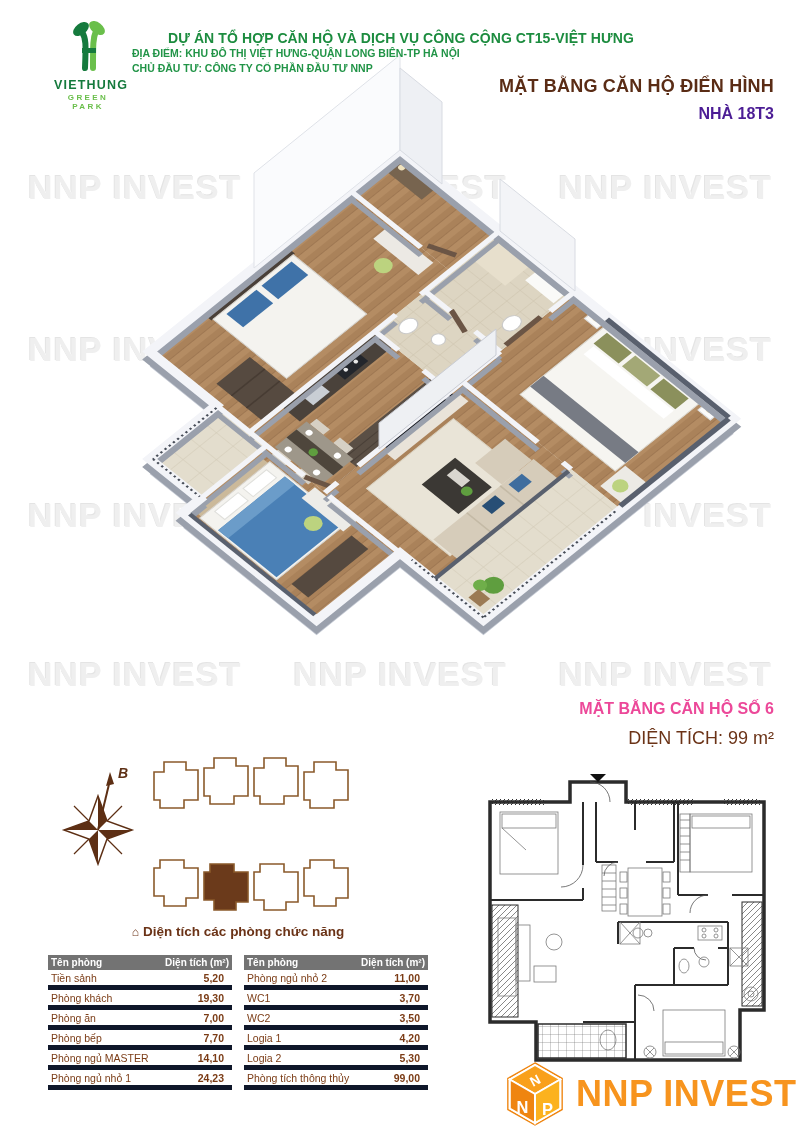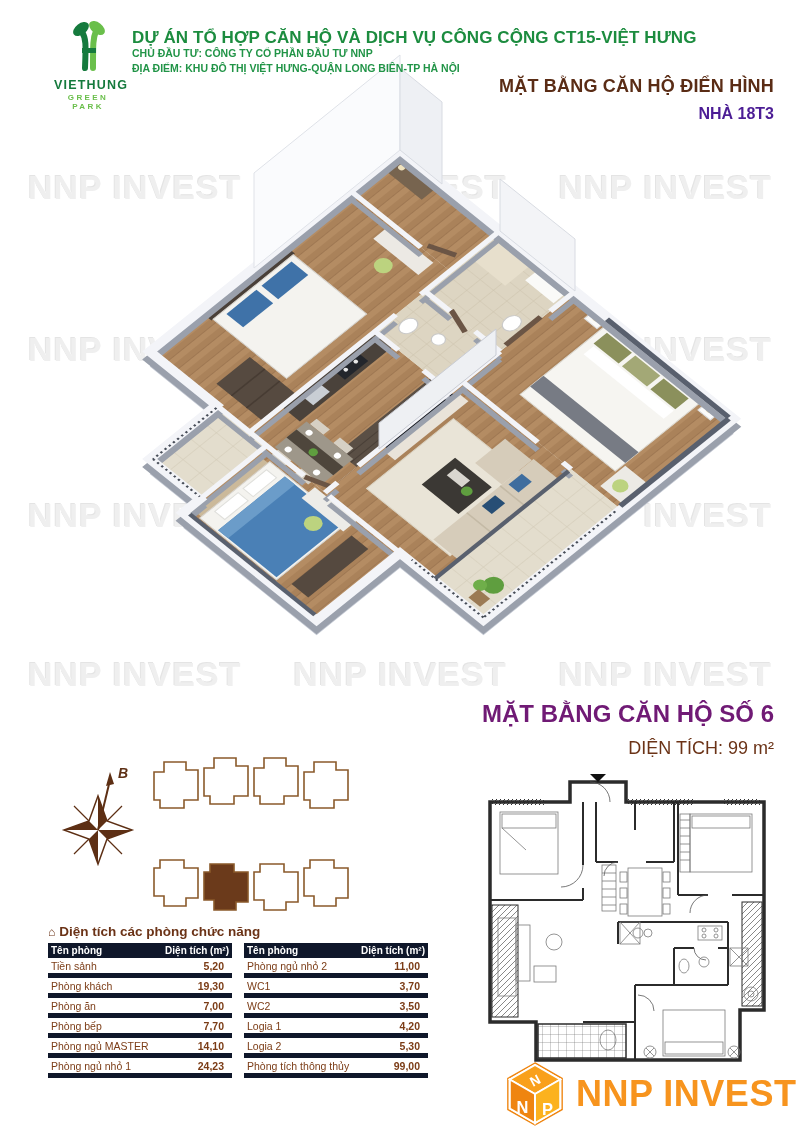--- a/index.html
+++ b/index.html
@@ -9,44 +9,44 @@
   
   .wm-layer { position:absolute; inset:0; z-index:0; }
   .wm-row { position:absolute; left:0; width:100%; display:flex; justify-content:space-between; padding:0 28px; }
   .wm { font-size:34px; font-weight:bold; letter-spacing:1px; color:#efefef;
         text-shadow:1px 1px 0 #ffffff, -1px -1px 0 #e4e4e4; white-space:nowrap; }
 
   
   .header-left { position:absolute; left:26px; top:20px; display:flex; z-index:3; }
   .brandmark { width:68px; text-align:center;margin-left:28px; }
   .head-text { margin-left:10px; padding-top:10px; }
-  .head-line1 { font-size:17px; font-weight:bold; color:#1c8c3f; letter-spacing:.1px; line-height:16px; }
+  .head-line1 { font-size:14px; font-weight:bold; color:#1c8c3f; letter-spacing:.1px; line-height:16px;margin-left:36px; }
   .head-line  { font-size:10.5px; font-weight:bold; color:#219447; line-height:15px; }
   .header-right { position:absolute; right:26px; top:48px; text-align:right; z-index:3;margin-top:28px; }
   .hr-title { font-size:18px; font-weight:bold; color:#5a2c15; letter-spacing:.2px; }
   .hr-sub { font-size:16px; font-weight:bold; color:#4c1d95; margin-top:8px; }
 
   
   .plan3d { position:absolute; left:0; top:0; width:800px; height:770px; z-index:1; }
 
   
   .unit-title-block { position:absolute; right:26px; top:700px; text-align:right; z-index:3; }
-  .unit-title { font-size:24px; font-weight:bold; color:#701a75; }
+  .unit-title { font-size:16px; font-weight:bold; color:#ec4899; }
   .unit-area { font-size:18px; color:#6b3317; margin-top:10px; }
 
   
   .keyplan { position:absolute; left:60px; top:752px; z-index:3; }
 
   
   .table-block { position:absolute; left:48px; top:924px; width:380px; z-index:3; }
-  .table-title { font-size:13.5px; font-weight:bold; color:#6b3317; margin-bottom:4px; }
+  .table-title { font-size:13.5px; font-weight:bold; color:#6b3317; margin-bottom:16px;text-align:center; }
   .table-title .house { font-size:12px; margin-right:4px; color:#6b3317; }
   .tables { display:flex; gap:12px; }
   .tables table { border-collapse:collapse; width:184px; table-layout:fixed; }
-  .tables th { background:#0f172a; color:#ffffff; font-size:10px; font-weight:bold; padding:2px 3px; }
+  .tables th { background:#737373; color:#ffffff; font-size:10px; font-weight:bold; padding:2px 3px; }
   .tables th.tn { text-align:left; width:62%; }
   .tables th.ta { text-align:right; }
   .tables td { font-size:10.5px; color:#7b3c16; padding:2px 3px 1px 3px; border-bottom:5px solid #0f172a; white-space:nowrap; }
   .tables td.v { text-align:right; font-weight:bold; padding-right:8px; }
 
   
   .plan2d { position:absolute; left:478px; top:770px; z-index:2; }
 
   
   .footer-logo { position:absolute; left:504px; top:1060px; display:flex; align-items:center; z-index:3; }
@@ -90,22 +90,22 @@
         <ellipse cx="42" cy="8" rx="9" ry="5.5" transform="rotate(38 42 8)" fill="#6abf4b"></ellipse>
         <path d="M27,12 C31,18 31,24 30,48" stroke="#157a3d" stroke-width="6" fill="none" stroke-linecap="round"></path>
         <path d="M41,11 C38,18 38,24 38,48" stroke="#6abf4b" stroke-width="6" fill="none" stroke-linecap="round"></path>
         <rect x="27" y="28" width="14" height="5" fill="#157a3d"></rect>
       </svg>
       <div class="brand-name">VIETHUNG</div>
       <div class="brand-sub">GREEN PARK</div>
     </div>
     <div class="head-text">
       <div class="head-line1">DỰ ÁN TỔ HỢP CĂN HỘ VÀ DỊCH VỤ CÔNG CỘNG CT15-VIỆT HƯNG</div>
+      <div class="head-line">ĐỊA ĐIỂM: KHU ĐÔ THỊ VIỆT HƯNG-QUẬN LONG BIÊN-TP HÀ NỘI</div>
       <div class="head-line">CHỦ ĐẦU TƯ: CÔNG TY CỔ PHẦN ĐẦU TƯ NNP</div>
-      <div class="head-line">ĐỊA ĐIỂM: KHU ĐÔ THỊ VIỆT HƯNG-QUẬN LONG BIÊN-TP HÀ NỘI</div>
     </div>
   </div>
 
   <div class="header-right">
     <div class="hr-title">MẶT BẰNG CĂN HỘ ĐIỂN HÌNH</div>
     <div class="hr-sub">NHÀ 18T3</div>
   </div>
 
   <svg class="plan3d" viewBox="0 0 800 770">
     <defs>

